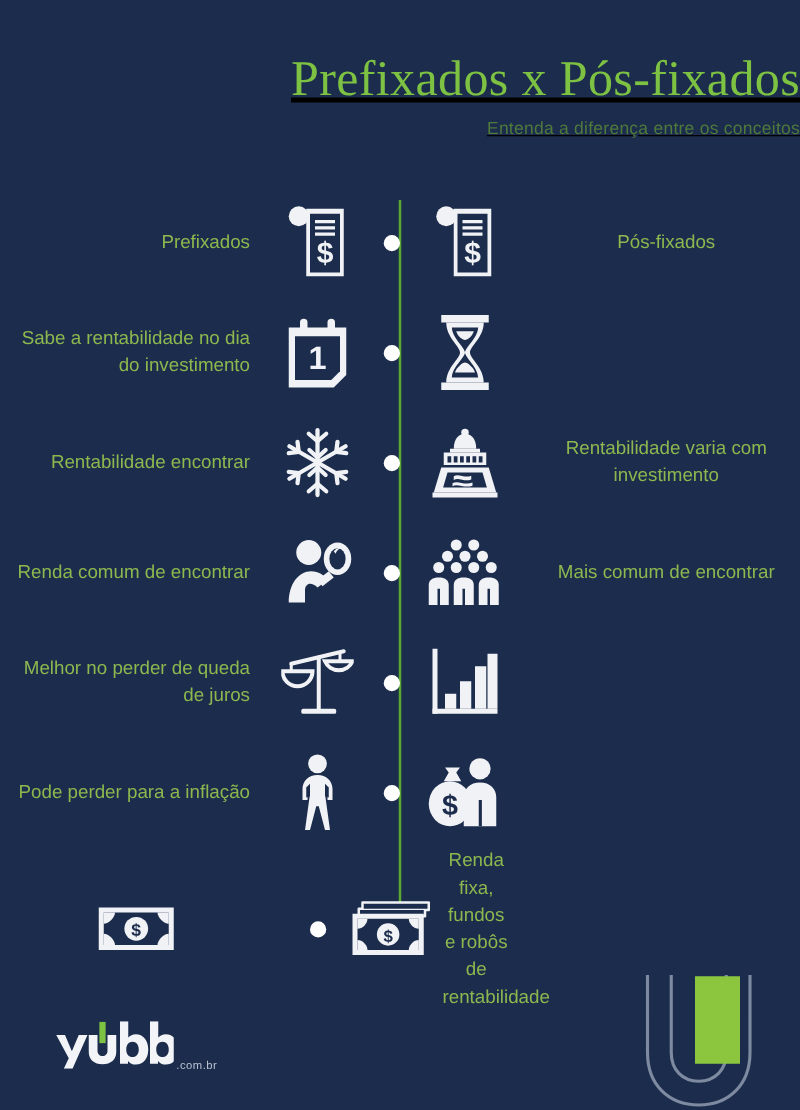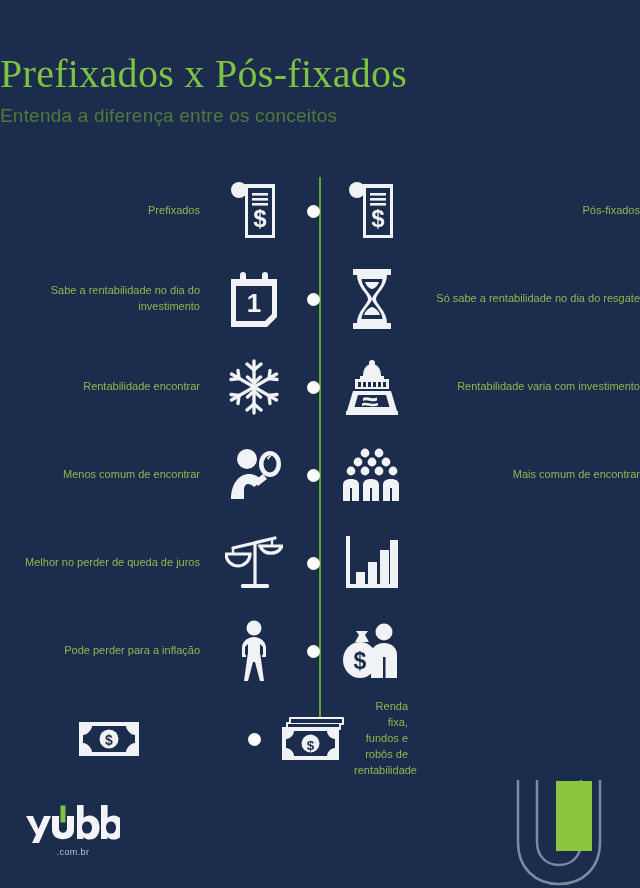--- a/index.html
+++ b/index.html
@@ -5,31 +5,31 @@
   * { margin:0; padding:0; box-sizing:border-box; }
   html, body { width:640px; height:888px; }
   body {
     background:#1c2c4c;
     font-family:"Liberation Sans", sans-serif;
     overflow:hidden;
     position:relative;
   }
 
   
-  .header { text-align:left; padding-top:51px; }
+  .header { text-align:right; padding-top:40px;text-decoration:underline; }
   .title {
     font-family:"Liberation Serif", serif;
     font-size:40px;
     color:#7dc242;
     letter-spacing:0.3px;
     line-height:1.15;
     font-weight:400;
   }
   .subtitle {
-    font-size:19px;
+    font-size:14px;
     color:#4e7a3c;
     margin-top:8px;
     letter-spacing:0.2px;
   }
 
   
   .board { position:relative; margin-top:40px; }
 
   
   .timeline {
@@ -45,48 +45,47 @@
 
   .row {
     position:relative;
     display:grid;
     grid-template-columns: 218px 72px 46px 72px 1fr;
     align-items:center;
     height:88px;
     z-index:1;
   }
   .label {
-    font-size:11px;
+    font-size:15px;
     color:#8cb84f;
     line-height:1.45;
   }
   .label.left  { text-align:right; padding-right:18px; }
-  .label.right { text-align:right;  padding-left:18px; }
+  .label.right { text-align:center;  padding-left:18px; }
 
   .icon-cell { display:flex; align-items:center; }
   .icon-cell.left  { justify-content:center; }
   .icon-cell.right { justify-content:center; }
   .icon-cell svg { display:block; }
 
   .dot-cell { display:flex; align-items:center; justify-content:center; }
   .dot {
     width:13px; height:13px; border-radius:50%;
     background:#ffffff;
   }
 
   
   .footer { position:absolute; left:0; right:0; bottom:0; height:96px; }
 
   .logo {
     position:absolute;
-    left:24px;
+    left:43px;
     bottom:28px;
     display:flex;
-    align-items:center;
-    flex-direction:column;
+    align-items:flex-end;
   }
   .logo-mark { position:relative; display:block; }
   .logo-tld {
     font-size:9px;
     color:#b9c2d0;
     letter-spacing:0.4px;
     margin-left:2px;
     margin-bottom:3px;
   }
 
@@ -166,21 +165,20 @@
         <svg width="48" height="62" viewBox="0 0 48 62">
           <rect x="5" y="1" width="38" height="6" fill="#f0f2f5"></rect>
           <rect x="5" y="55" width="38" height="6" fill="#f0f2f5"></rect>
           <path fill="#f0f2f5" d="M9 7 h30 a0 0 0 0 1 0 0 c0 12 -11 19 -11 24 c0 5 11 12 11 24 h-30 c0 -12 11 -19 11 -24 c0 -5 -11 -12 -11 -24 z"></path>
           <path fill="#1c2c4c" d="M13.5 11 h21 c0 8 -10.5 16 -10.5 20 c0 4 10.5 12 10.5 20 h-21 c0 -8 10.5 -16 10.5 -20 c0 -4 -10.5 -12 -10.5 -20 z"></path>
           <path fill="#f0f2f5" d="M16 47 h16 c-1 -4 -6 -8 -8 -8 c-2 0 -7 4 -8 8 z"></path>
           <path fill="#f0f2f5" d="M17 14 h14 c-1 4 -5 7 -7 7 c-2 0 -6 -3 -7 -7 z"></path>
         </svg>
       </span>
     </div>
-    <div class="label right">Só sabe a rentabilidade no dia do resgate</div>
   </div>
 
   <div class="row">
     <div class="label left">Rentabilidade encontrar</div>
     <div class="icon-cell left">
       <span>
         <svg width="56" height="58" viewBox="0 0 56 58">
           <g stroke="#f0f2f5" stroke-width="3.4" stroke-linecap="round" fill="none">
             <line x1="28" y1="3" x2="28" y2="55"></line>
             <line x1="5.5" y1="16" x2="50.5" y2="42"></line>
@@ -234,21 +232,21 @@
           <path fill="#f0f2f5" d="M19 40 c4 -2.5 9 2 14 -0.5 c0 2.5 0 3 0 3 c-5 2.5 -10 -2 -14 0.5 z"></path>
           <path fill="#f0f2f5" d="M18 45.5 c4 -2.5 10 2 16 -0.5 l0 2.5 c-6 2.5 -12 -2 -16 0.5 z"></path>
           <rect x="2" y="53" width="52" height="4" fill="#f0f2f5"></rect>
         </svg>
       </span>
     </div>
     <div class="label right">Rentabilidade varia com investimento</div>
   </div>
 
   <div class="row">
-    <div class="label left">Menos comum de encontrar</div>
+    <div class="label left">Renda comum de encontrar</div>
     <div class="icon-cell left">
       <span>
         <svg width="62" height="56" viewBox="0 0 62 56">
           <circle cx="24" cy="12" r="10" fill="#f0f2f5"></circle>
           <path fill="#f0f2f5" d="M8 52 c0 -15 8 -25 18 -25 c6 0 10 3 13 7 l-8 6 c-2 -2 -4 -3 -6 -3 c-2 0 -4 2 -4 5 l0 10 z"></path>
           <ellipse cx="47" cy="17" rx="11" ry="13" fill="#f0f2f5"></ellipse>
           <ellipse cx="47" cy="17" rx="6.5" ry="8.5" fill="#1c2c4c"></ellipse>
           <path fill="#f0f2f5" d="M44 11 c1.5 -2 4 -3 5.5 -2.5 c-2 1 -3.5 2.5 -4 4.5 z"></path>
           <path fill="#f0f2f5" d="M40 27 l-9 7 l4 5 l9 -7 z"></path>
         </svg>

